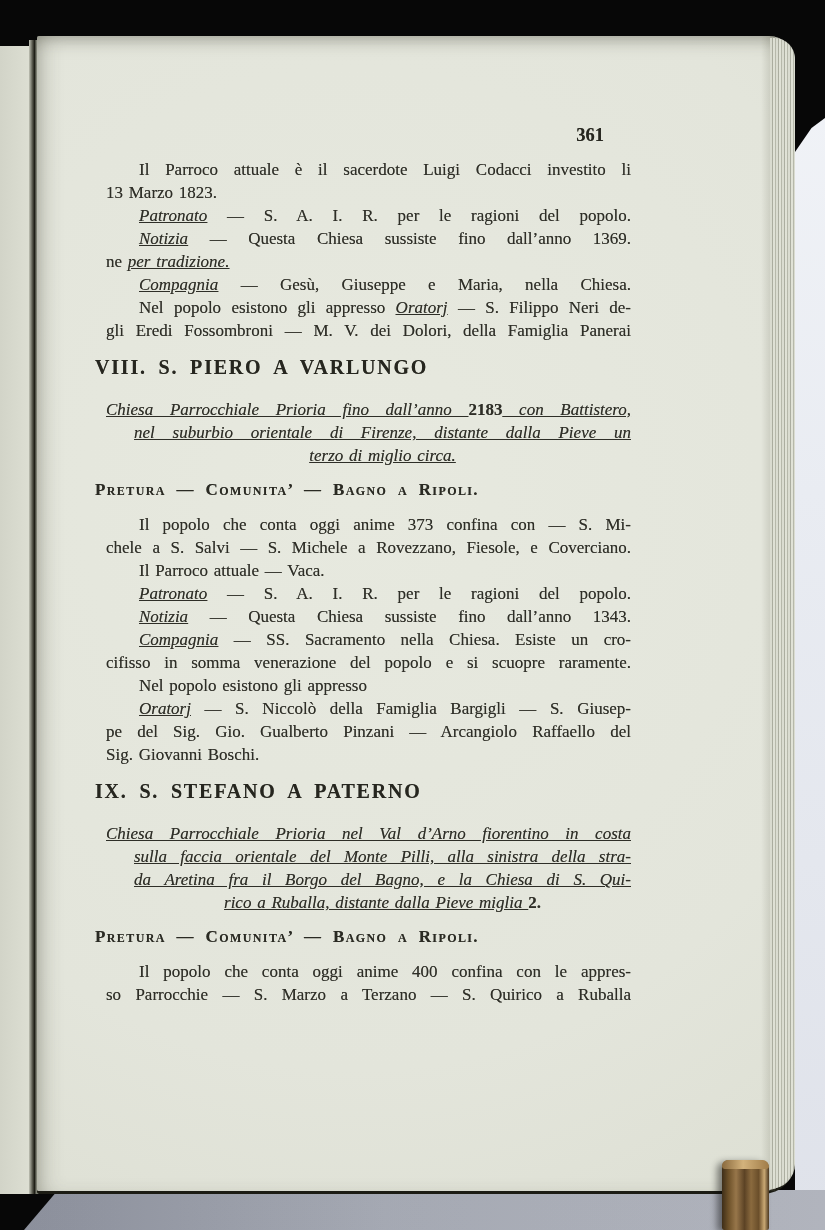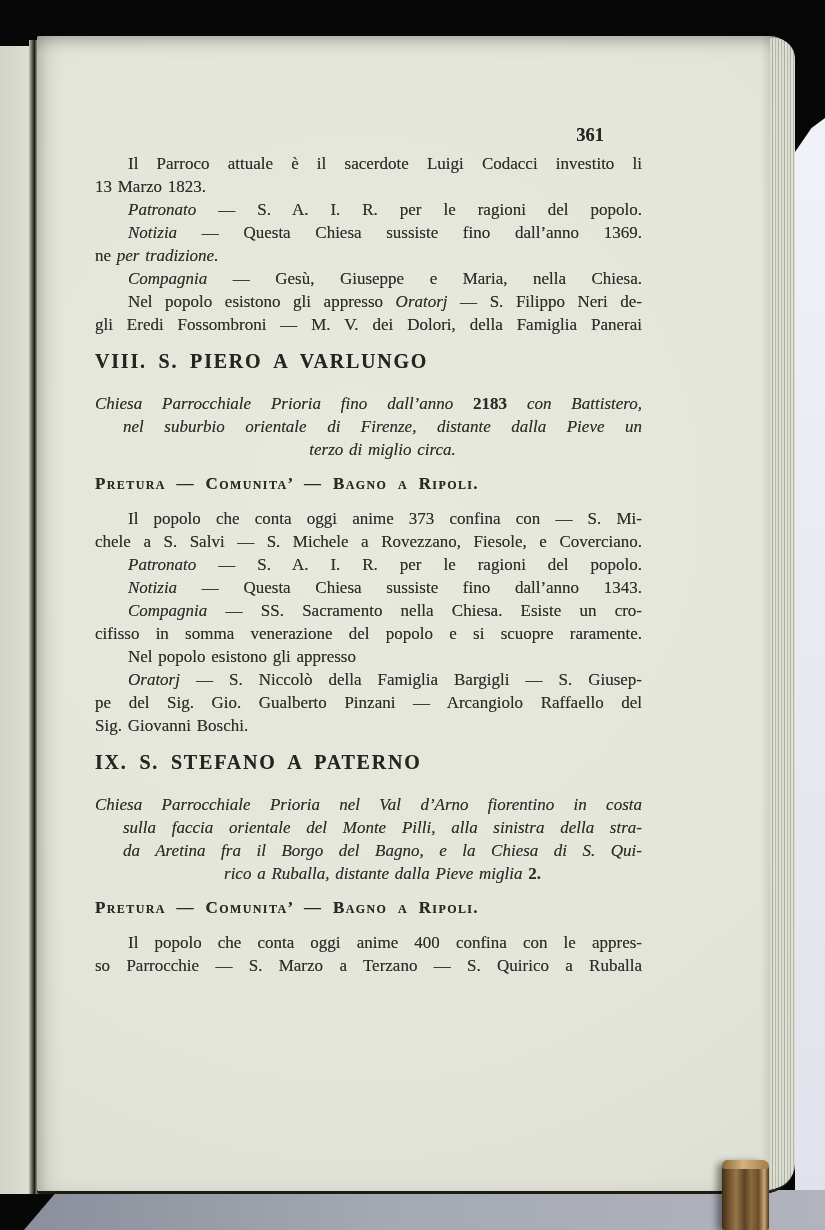--- a/index.html
+++ b/index.html
@@ -51,29 +51,29 @@
     border-radius:7px 8px 3px 3px;
     background:linear-gradient(90deg,#8a6a3e,#d3b27c 45%,#a07c48);}
 
   
   .page-text{position:absolute;left:58px;top:88px;width:547px;
     font-size:17px;line-height:23px;color:#2e2e27;
     text-shadow:0 0 .5px rgba(46,46,39,.55);}
   .page-number{font-size:18.5px;font-weight:700;text-align:right;
     padding-right:38px;margin-bottom:5px;color:#26261f;}
 
-  .blk{margin:0;}
+  .blk{margin:11px;}
   .line{line-height:23px;min-height:23px;word-spacing:1.5px;}
   .line.j{text-align:justify;text-align-last:justify;}
   .line.ind{text-indent:33px;}
   .b-lead .line.hang{padding-left:28px;text-align:center;}
   .b-lead{font-style:italic;}
 
   .s-n{font-style:normal;}
-  .s-i{font-style:italic;}
+  .s-i{font-style:italic;text-decoration:underline;}
   .s-b{font-style:normal;font-weight:700;}
 
   .b-heading{font-size:20px;font-weight:700;line-height:26px;
     letter-spacing:1.8px;word-spacing:5px;margin:12px 0 18px;color:#26261f;}
   .b-center{text-align:left;font-variant:small-caps;font-weight:700;font-size:17px;
     line-height:22px;letter-spacing:1.4px;word-spacing:5px;margin:12px 0 12px;color:#2a2a23;}
 </style>
 </head>
 <body>
 
@@ -103,20 +103,21 @@
           <div class="blk b-heading">VIII. S. PIERO A VARLUNGO</div>
           <div class="blk b-lead">
             <div class="line j"><span class="s-i">Chiesa Parrocchiale Prioria fino dall’anno </span><span class="s-b">2183</span><span class="s-i"> con Battistero,</span></div>
             <div class="line hang j"><span class="s-i">nel suburbio orientale di Firenze, distante dalla Pieve un</span></div>
             <div class="line hang"><span class="s-i">terzo di miglio circa.</span></div>
           </div>
           <div class="blk b-center">Pretura — Comunita’ — Bagno a Ripoli.</div>
           <div class="blk b-paragraph">
             <div class="line ind j"><span class="s-n">Il popolo che conta oggi anime 373 confina con — S. Mi-</span></div>
             <div class="line j"><span class="s-n">chele a S. Salvi — S. Michele a Rovezzano, Fiesole, e Coverciano.</span></div>
+            <div class="line ind"><span class="s-n">Il Parroco attuale — Vaca.</span></div>
             <div class="line ind j"><span class="s-i">Patronato</span><span class="s-n"> — S. A. I. R. per le ragioni del popolo.</span></div>
             <div class="line ind j"><span class="s-i">Notizia</span><span class="s-n"> — Questa Chiesa sussiste fino dall’anno 1343.</span></div>
             <div class="line ind j"><span class="s-i">Compagnia</span><span class="s-n"> — SS. Sacramento nella Chiesa. Esiste un cro-</span></div>
             <div class="line j"><span class="s-n">cifisso in somma venerazione del popolo e si scuopre raramente.</span></div>
             <div class="line ind"><span class="s-n">Nel popolo esistono gli appresso</span></div>
             <div class="line ind j"><span class="s-i">Oratorj</span><span class="s-n"> — S. Niccolò della Famiglia Bargigli — S. Giusep-</span></div>
             <div class="line j"><span class="s-n">pe del Sig. Gio. Gualberto Pinzani — Arcangiolo Raffaello del</span></div>
             <div class="line"><span class="s-n">Sig. Giovanni Boschi.</span></div>
           </div>
           <div class="blk b-heading">IX. S. STEFANO A PATERNO</div>

